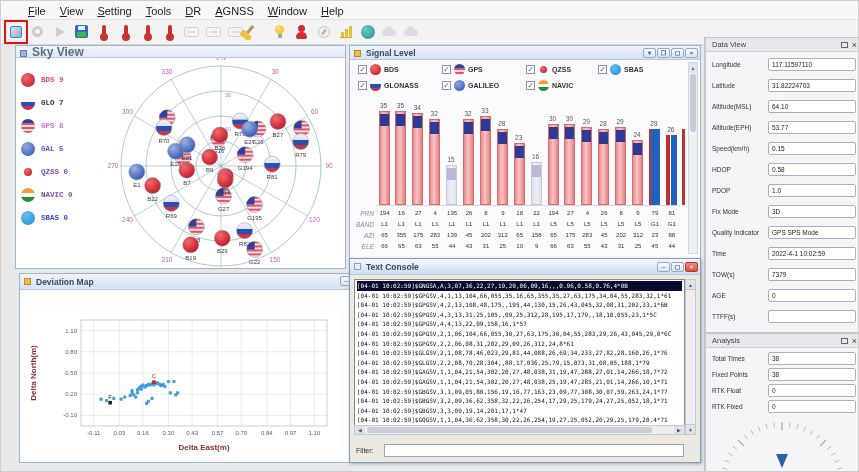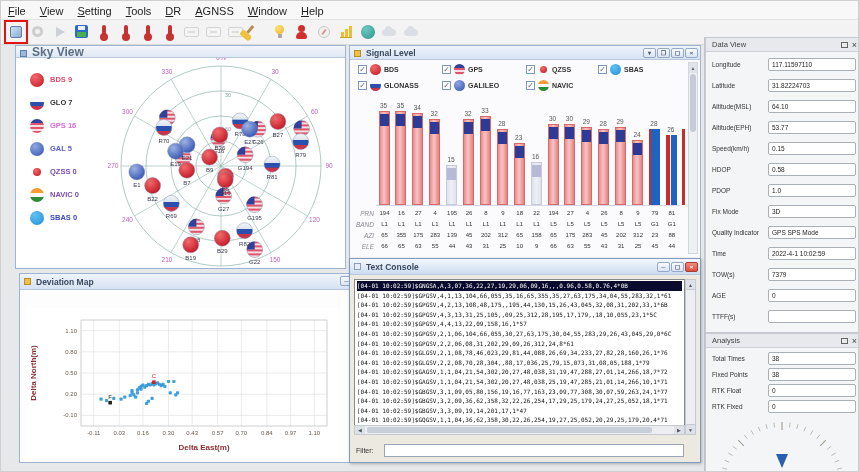--- a/index.html
+++ b/index.html
@@ -1,19 +1,19 @@
 <!DOCTYPE html>
 <html><head>
 <meta charset="utf-8">
 <style>
   html,body{margin:0;padding:0;background:#bbb;}
   *{box-sizing:border-box;}
   .app{position:relative;width:859px;height:472px;background:#e6e8ea;font-family:"Liberation Sans",sans-serif;overflow:hidden;border:1px solid #cfcfcf;}
   
-  .menubar{position:absolute;left:0;top:0;width:859px;height:19px;background:#f8f8f8;border-bottom:1px solid #e3e3e3;padding-left:0;}
+  .menubar{position:absolute;left:0;top:0;width:859px;height:19px;background:#f8f8f8;border-bottom:1px solid #e3e3e3;padding-left:20px;}
   .menu-item{display:inline-block;font-size:11px;color:#222;padding:2px 7px;cursor:default;}
   .menu-item u{text-decoration:underline;}
   .toolbar{position:absolute;left:0;top:19px;width:859px;height:25px;background:#f3f3f3;border-bottom:1px solid #d9d9d9;display:flex;align-items:center;padding-left:4px;}
   .tbtn{position:relative;width:20px;height:20px;margin:0 1px;display:flex;align-items:center;justify-content:center;}
   .tbtn.hl{outline:2px solid #e01212;outline-offset:0px;}
   .tbtn.dim{opacity:.5;}
   .tbi{position:relative;width:18px;height:18px;}
   .i-connect{position:absolute;left:3px;top:3px;width:12px;height:12px;background:linear-gradient(135deg,#cfe0f2,#8fabd0);border:1px solid #5f7faf;border-radius:2px;}
   .i-gear{position:absolute;left:3px;top:3px;width:11px;height:11px;border:3px solid #a9a9a9;border-radius:50%;}
   .i-play{position:absolute;left:5px;top:4px;width:0;height:0;border-left:9px solid #a8b0b8;border-top:5px solid transparent;border-bottom:5px solid transparent;}
@@ -40,21 +40,21 @@
   
   .panel{position:absolute;background:#fff;border:1px solid #9fb4cf;}
   .ptitle{position:relative;height:14px;background:linear-gradient(#eff4fb,#d6e2f3);border-bottom:1px solid #b9c8de;font-size:8.5px;font-weight:bold;color:#3a4a60;line-height:14px;padding-left:16px;}
   .ptitle .picon{position:absolute;left:4px;top:3.5px;width:7px;height:7px;background:#f0c040;border:1px solid #b98d28;}
   .pbtns{position:absolute;right:2px;top:2px;display:flex;gap:1px;}
   .pbtn{width:13px;height:10px;background:linear-gradient(#f8fafd,#d9e4f2);border:1px solid #93a9c6;border-radius:2px;font-size:6px;line-height:8px;text-align:center;color:#44587a;}
   .pbtn.close-red{background:linear-gradient(#f08a7c,#dd4f3c);color:#fff;border-color:#a93c2c;}
   
   #sky-panel{left:14px;top:44px;width:331px;height:224px;}
   #sky-panel .ptitle{height:12px;line-height:12px;font-size:12px;background:linear-gradient(#f2f5fa,#e0e8f4);color:#5d6e86;}
-  .legend{position:absolute;left:14px;top:22px;width:84px;}
+  .legend{position:absolute;left:5px;top:22px;width:84px;font-family:Liberation Mono, monospace;}
   .lg-row{display:flex;align-items:center;height:23px;}
   .lg-ic{width:14px;height:14px;border-radius:50%;margin-right:6px;flex:0 0 auto;}
   .lg-ic.small{width:8px;height:8px;margin-left:3px;margin-right:9px;}
   .lg-lb{font-size:7.5px;font-weight:bold;}
   .ic-bds{background:radial-gradient(circle at 35% 30%,#f26a6a,#bf1322);}
   .ic-glo{background:linear-gradient(180deg,#f4f6f8 0 40%,#2a4fae 40% 72%,#c8344a 72%);}
   .ic-gps{background:linear-gradient(180deg,#31409a 0 32%,rgba(0,0,0,0) 32%),repeating-linear-gradient(180deg,#e0556a 0 2px,#f4dfe3 2px 4px);}
   .ic-gal{background:radial-gradient(circle at 35% 30%,#8fa8e0,#3050b0);}
   .ic-qzss{background:radial-gradient(circle at 35% 30%,#f26a6a,#bf1322);}
   .ic-navic{background:linear-gradient(180deg,#f79b38 0 34%,#fafafa 34% 66%,#2e8b3a 66%);}
@@ -236,21 +236,21 @@
         <div class="lg-row">
           <span class="lg-ic ic-bds"></span>
           <span class="lg-lb" style="color:#e04a6a">BDS 9</span>
         </div>
         <div class="lg-row">
           <span class="lg-ic ic-glo"></span>
           <span class="lg-lb" style="color:#333333">GLO 7</span>
         </div>
         <div class="lg-row">
           <span class="lg-ic ic-gps"></span>
-          <span class="lg-lb" style="color:#d86ad8">GPS 16</span>
+          <span class="lg-lb" style="color:#d86ad8">GPS 8</span>
         </div>
         <div class="lg-row">
           <span class="lg-ic ic-gal"></span>
           <span class="lg-lb" style="color:#5a5ad0">GAL 5</span>
         </div>
         <div class="lg-row">
           <span class="lg-ic ic-qzss small"></span>
           <span class="lg-lb" style="color:#7a4ab0">QZSS 0</span>
         </div>
         <div class="lg-row">

